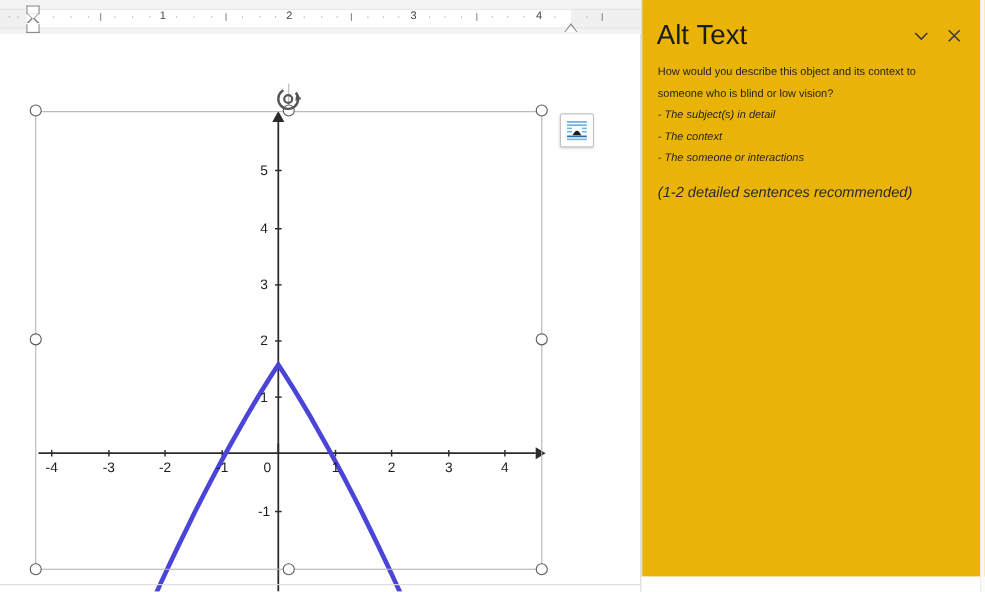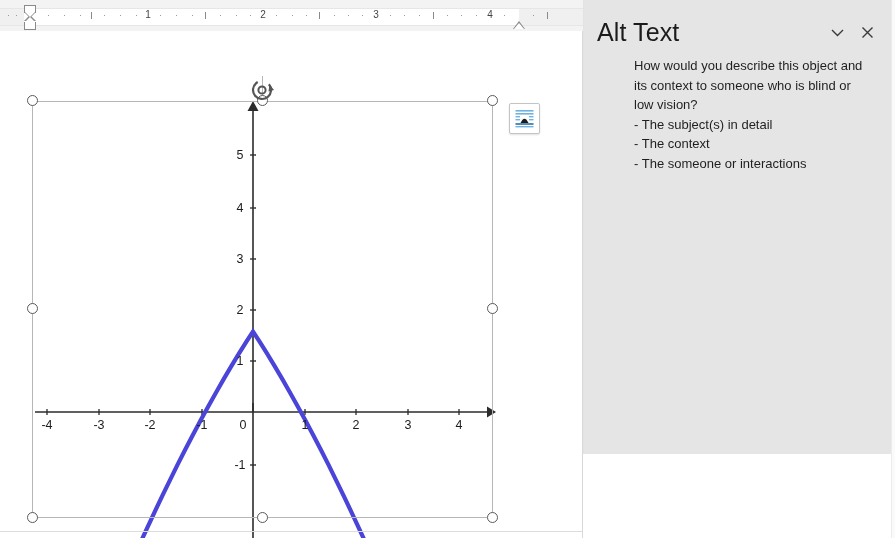--- a/index.html
+++ b/index.html
@@ -186,22 +186,22 @@
     font-family: "Liberation Sans", sans-serif;
     font-size: 12.5px;
     color: #1c1c1c;
     transform: translate(-50%, -50%);
     white-space: nowrap;
   }
 
   
   .pane {
     position: absolute; left: 583px; top: 0;
-    width: 312px; height: 454px;
-    background: #e5e5e5;
+    width: 312px; height: 524px;
+    background: #eab308;
     border-left: 1px solid #e3e3e3;
   }
   .pane-scroll-edge {
     position: absolute; right: 0; top: 0;
     width: 4px; height: 538px;
     background: #fafafa;
     border-left: 1px solid #ececec;
   }
   .pane-header {
     position: absolute; left: 13px; top: 12px;
@@ -219,27 +219,26 @@
   .hdr-btn {
     width: 30px; height: 30px;
     display: flex; align-items: center; justify-content: center;
     cursor: pointer;
   }
   .pane-body {
     position: absolute; left: 14px; top: 56px;
     width: 272px;
   }
   .prompt {
-    font-size: 13px;
+    font-size: 10px;
     color: #1f1f1f;
     line-height: 19.6px;
     font-family: "Liberation Sans", sans-serif;
-    margin-left: 36px;
-  }
-  .prompt .bullet { display: block; }
+  }
+  .prompt .bullet { display: block; font-style: italic; }
   .hint {
     margin-top: 13px;
     font-size: 13.3px;
     font-style: italic;
     color: #2a2a2a;
     font-family: "Liberation Sans", sans-serif;
   }
 </style>
 </head>
 <body>
@@ -407,17 +406,18 @@
       </div>
     </div>
 
     <div class="pane-body">
       <div class="prompt">
         <span>How would you describe this object and its context to someone who is blind or low vision?</span>
         <span class="bullet">- The subject(s) in detail</span>
         <span class="bullet">- The context</span>
         <span class="bullet">- The someone or interactions</span>
       </div>
+      <div class="hint">(1-2 detailed sentences recommended)</div>
     </div>
 
   </div>
 
 </div>
 
 </body></html>

